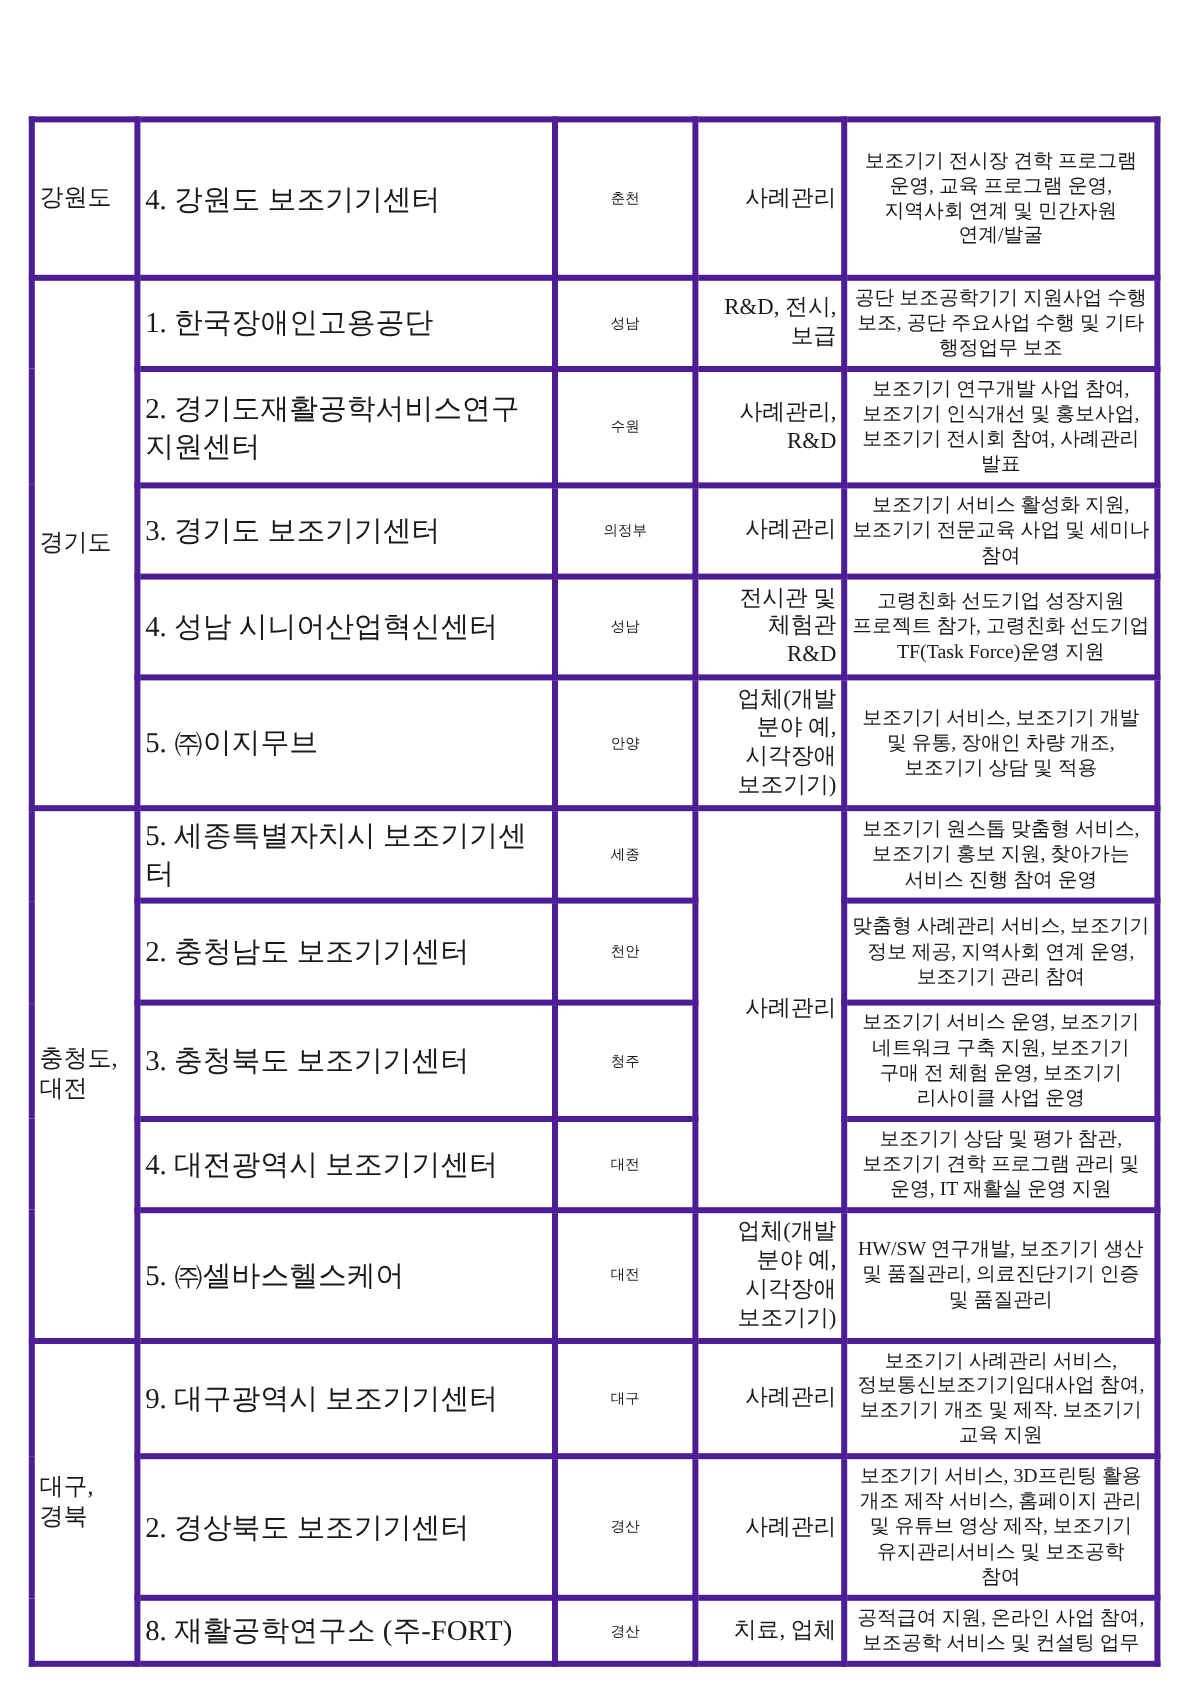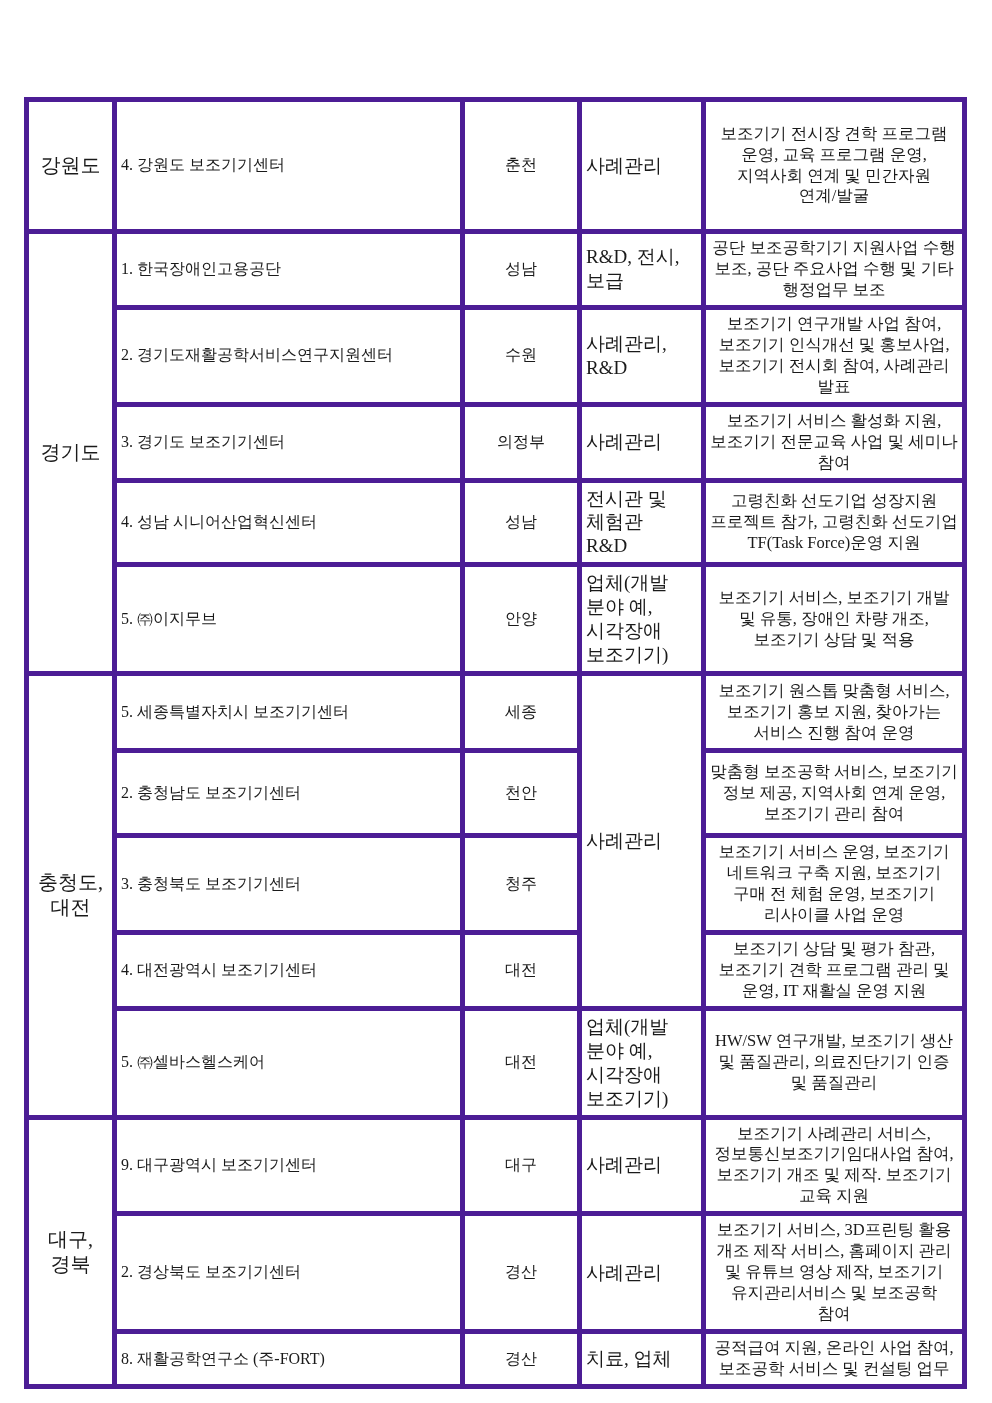--- a/index.html
+++ b/index.html
@@ -24,37 +24,37 @@
     table-layout: fixed;
     border: 2px solid #1a1a1a;
   }
   table.centers td {
     border: 5px solid #4c1d95;
     vertical-align: middle;
     overflow: hidden;
     padding: 4px;
   }
   td.region {
-    text-align: center;
+    text-align: left;
     font-size: 20px;
     white-space: pre-line;
     line-height: 1.25;
   }
   td.org {
     text-align: left;
-    font-size: 16px;
+    font-size: 24px;
     padding-left: 4px;
     padding-right: 4px;
   }
   td.city {
     text-align: center;
-    font-size: 16px;
+    font-size: 12px;
   }
   td.category {
-    text-align: left;
+    text-align: right;
     font-size: 19px;
     white-space: pre-line;
     line-height: 1.26;
   }
   td.desc {
     text-align: center;
     font-size: 16.5px;
     white-space: pre-line;
     line-height: 1.27;
     padding-left: 2px;
@@ -142,21 +142,21 @@
         <td class="org">5. 세종특별자치시 보조기기센터</td>
         <td class="city">세종</td>
         <td class="category" rowspan="4">사례관리</td>
         <td class="desc">보조기기 원스톱 맞춤형 서비스,
 보조기기 홍보 지원, 찾아가는
 서비스 진행 참여 운영</td>
       </tr>
       <tr style="height:85px">
         <td class="org">2. 충청남도 보조기기센터</td>
         <td class="city">천안</td>
-        <td class="desc">맞춤형 보조공학 서비스, 보조기기
+        <td class="desc">맞춤형 사례관리 서비스, 보조기기
 정보 제공, 지역사회 연계 운영,
 보조기기 관리 참여</td>
       </tr>
       <tr style="height:81px">
         <td class="org">3. 충청북도 보조기기센터</td>
         <td class="city">청주</td>
         <td class="desc">보조기기 서비스 운영, 보조기기
 네트워크 구축 지원, 보조기기
 구매 전 체험 운영, 보조기기
 리사이클 사업 운영</td>

